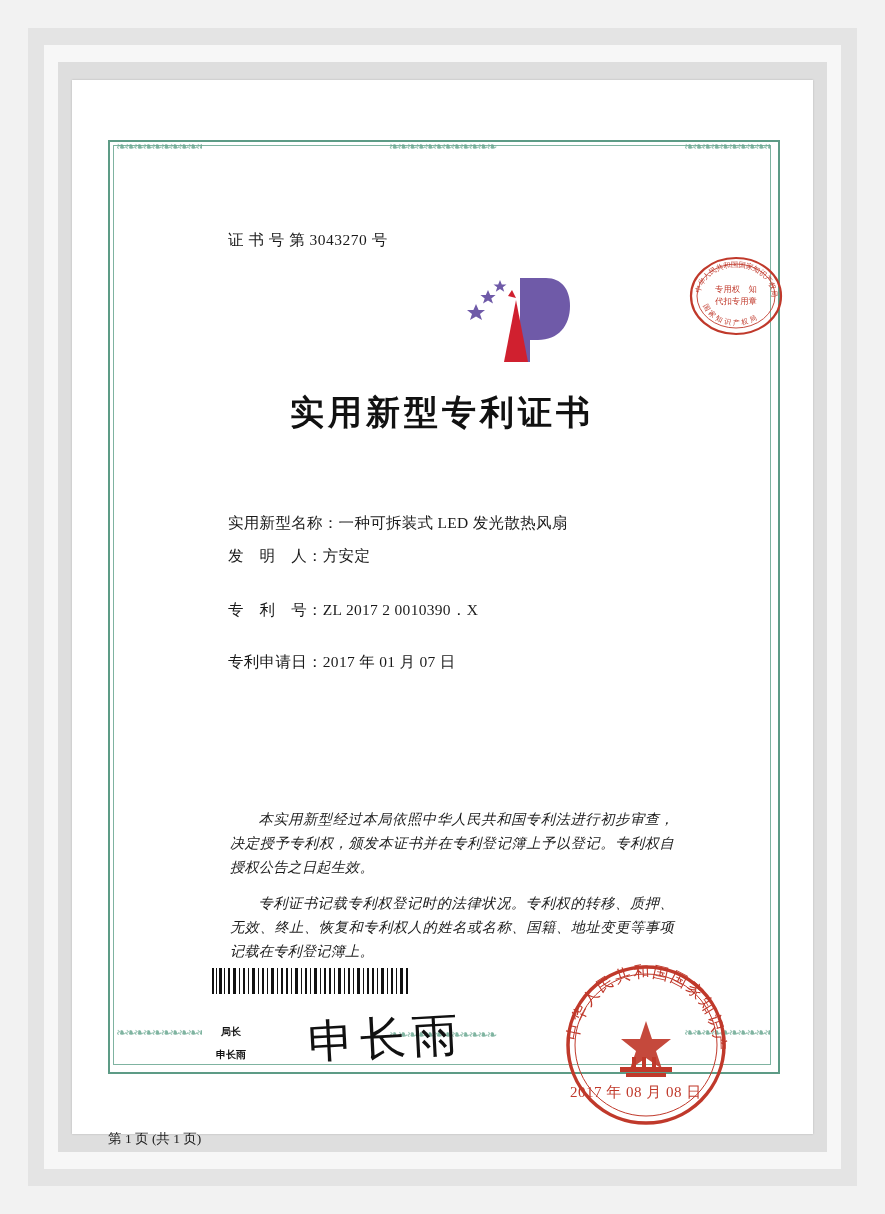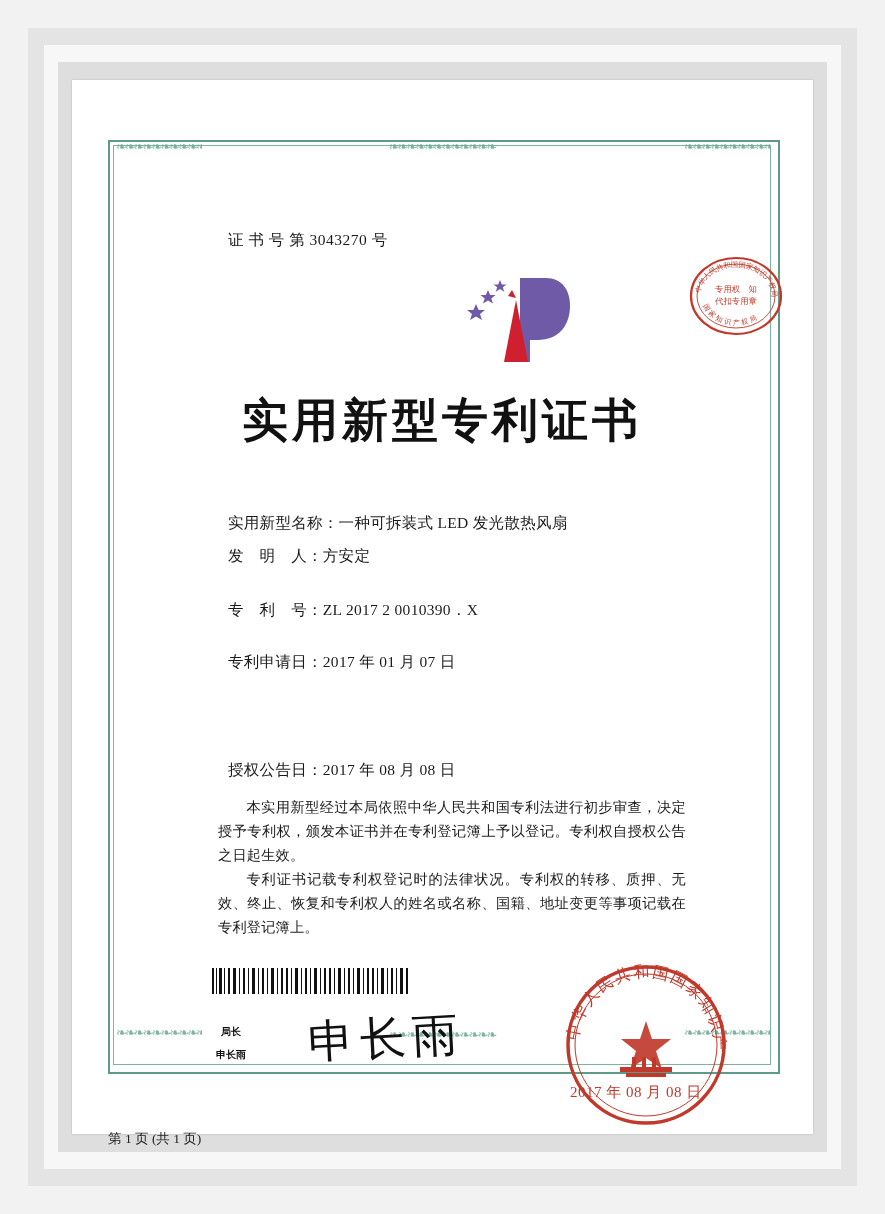--- a/index.html
+++ b/index.html
@@ -107,21 +107,21 @@
     position: absolute;
     left: 580px; top: 108px;
     width: 96px; height: 96px;
   }
 
   .cert-title {
     position: absolute;
     left: 0; top: 250px;
     width: 668px;
     text-align: center;
-    font-size: 46px;
+    font-size: 34px;
     font-weight: bold;
     letter-spacing: 4px;
     color: #111;
     font-family: "DejaVu Serif", serif;
   }
 
   .field {
     position: absolute;
     left: 120px;
     font-size: 15.5px;
@@ -139,21 +139,21 @@
   .body-text {
     position: absolute;
     left: 110px; top: 655px;
     width: 468px;
     font-size: 14.2px;
     line-height: 24px;
     color: #1a1a1a;
     text-align: justify;
     letter-spacing: .2px;
   }
-  .body-text p { margin: 0; text-indent: 2em; }
+  .body-text p { margin: 12px; text-indent: 2em; font-style: italic; }
 
   
   .barcode {
     position: absolute;
     left: 104px; top: 828px;
     width: 200px; height: 26px;
   }
   .barcode svg { display: block; }
 
   .signature-block {
@@ -261,23 +261,20 @@
         <span>实用新型名称：</span><span>一种可拆装式 LED 发光散热风扇</span>
       </div>
       <div class="field f2">
         <span>发　明　人：</span><span>方安定</span>
       </div>
       <div class="field f3">
         <span>专　利　号：</span><span>ZL 2017 2 0010390．X</span>
       </div>
       <div class="field f4">
         <span>专利申请日：</span><span>2017 年 01 月 07 日</span>
-      </div>
-      <div class="field f6">
-        <span>授权公告日：</span><span>2017 年 08 月 08 日</span>
       </div>
 
       <div class="body-text">
         <p>本实用新型经过本局依照中华人民共和国专利法进行初步审查，决定授予专利权，颁发本证书并在专利登记簿上予以登记。专利权自授权公告之日起生效。</p>
         <p>专利证书记载专利权登记时的法律状况。专利权的转移、质押、无效、终止、恢复和专利权人的姓名或名称、国籍、地址变更等事项记载在专利登记簿上。</p>
       </div>
 
       <div class="barcode">
         <svg width="200" height="26" viewBox="0 0 200 26">
           <rect x="0" y="0" width="2" height="26" fill="#111"></rect>

